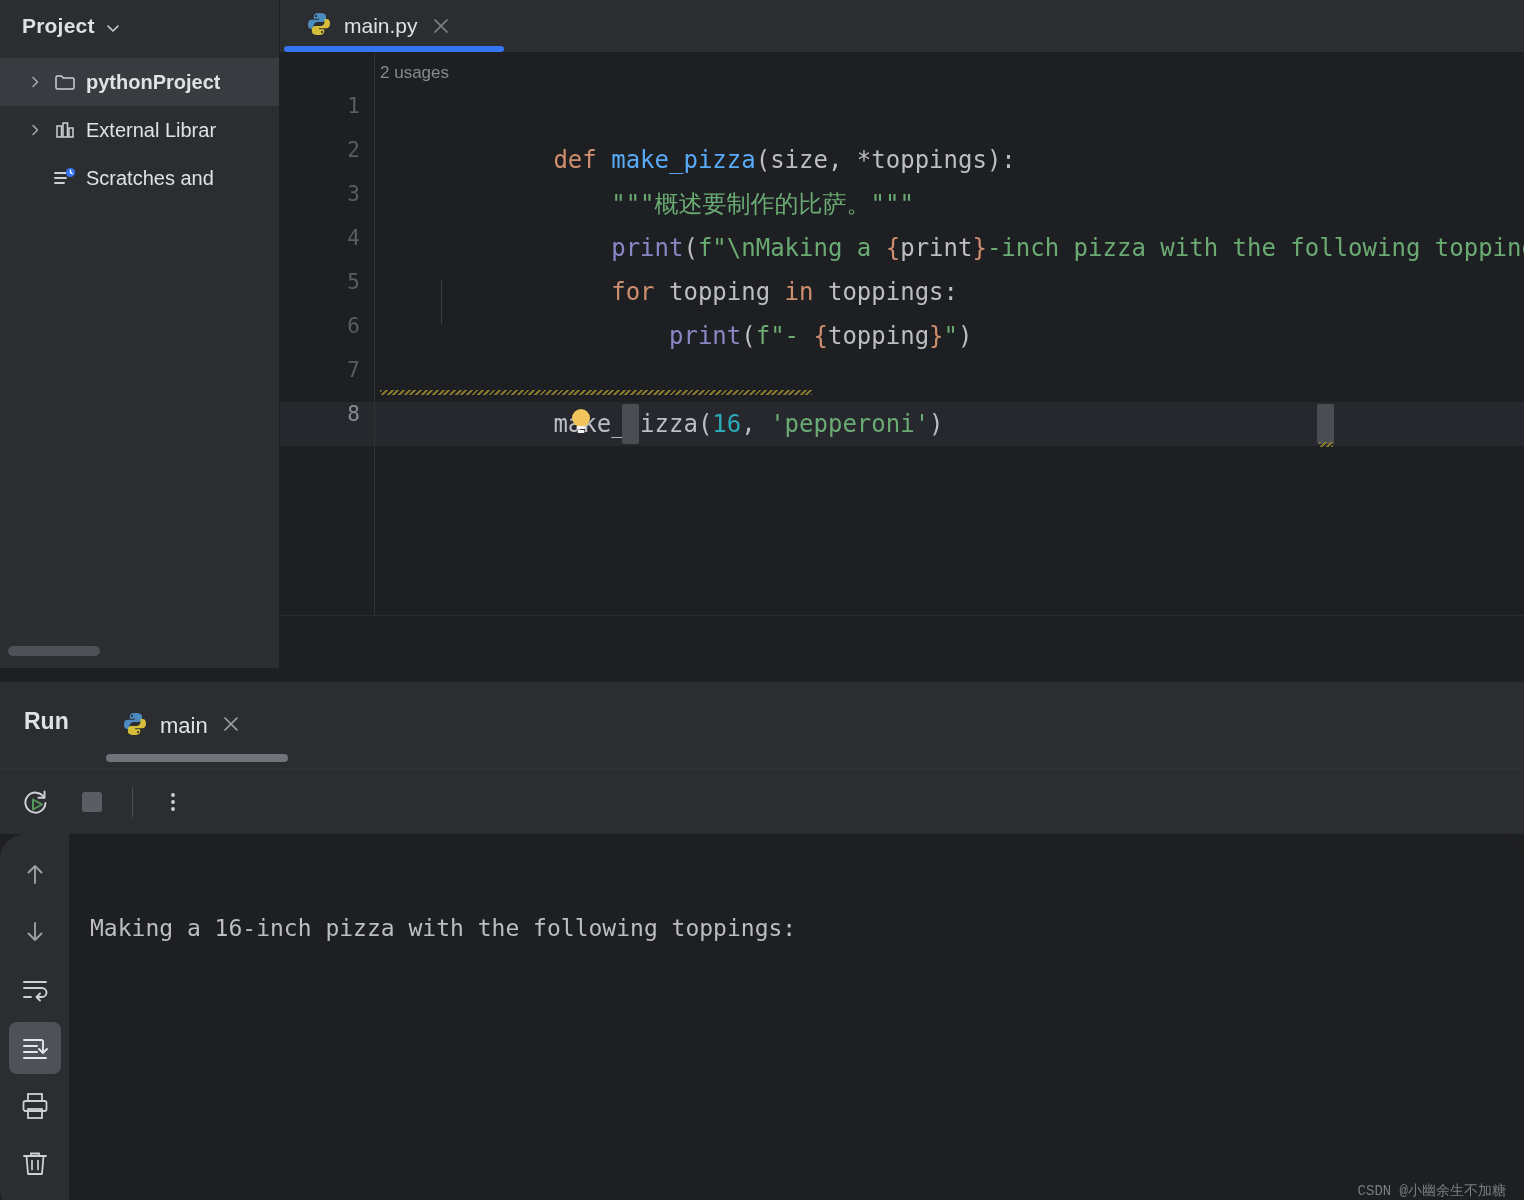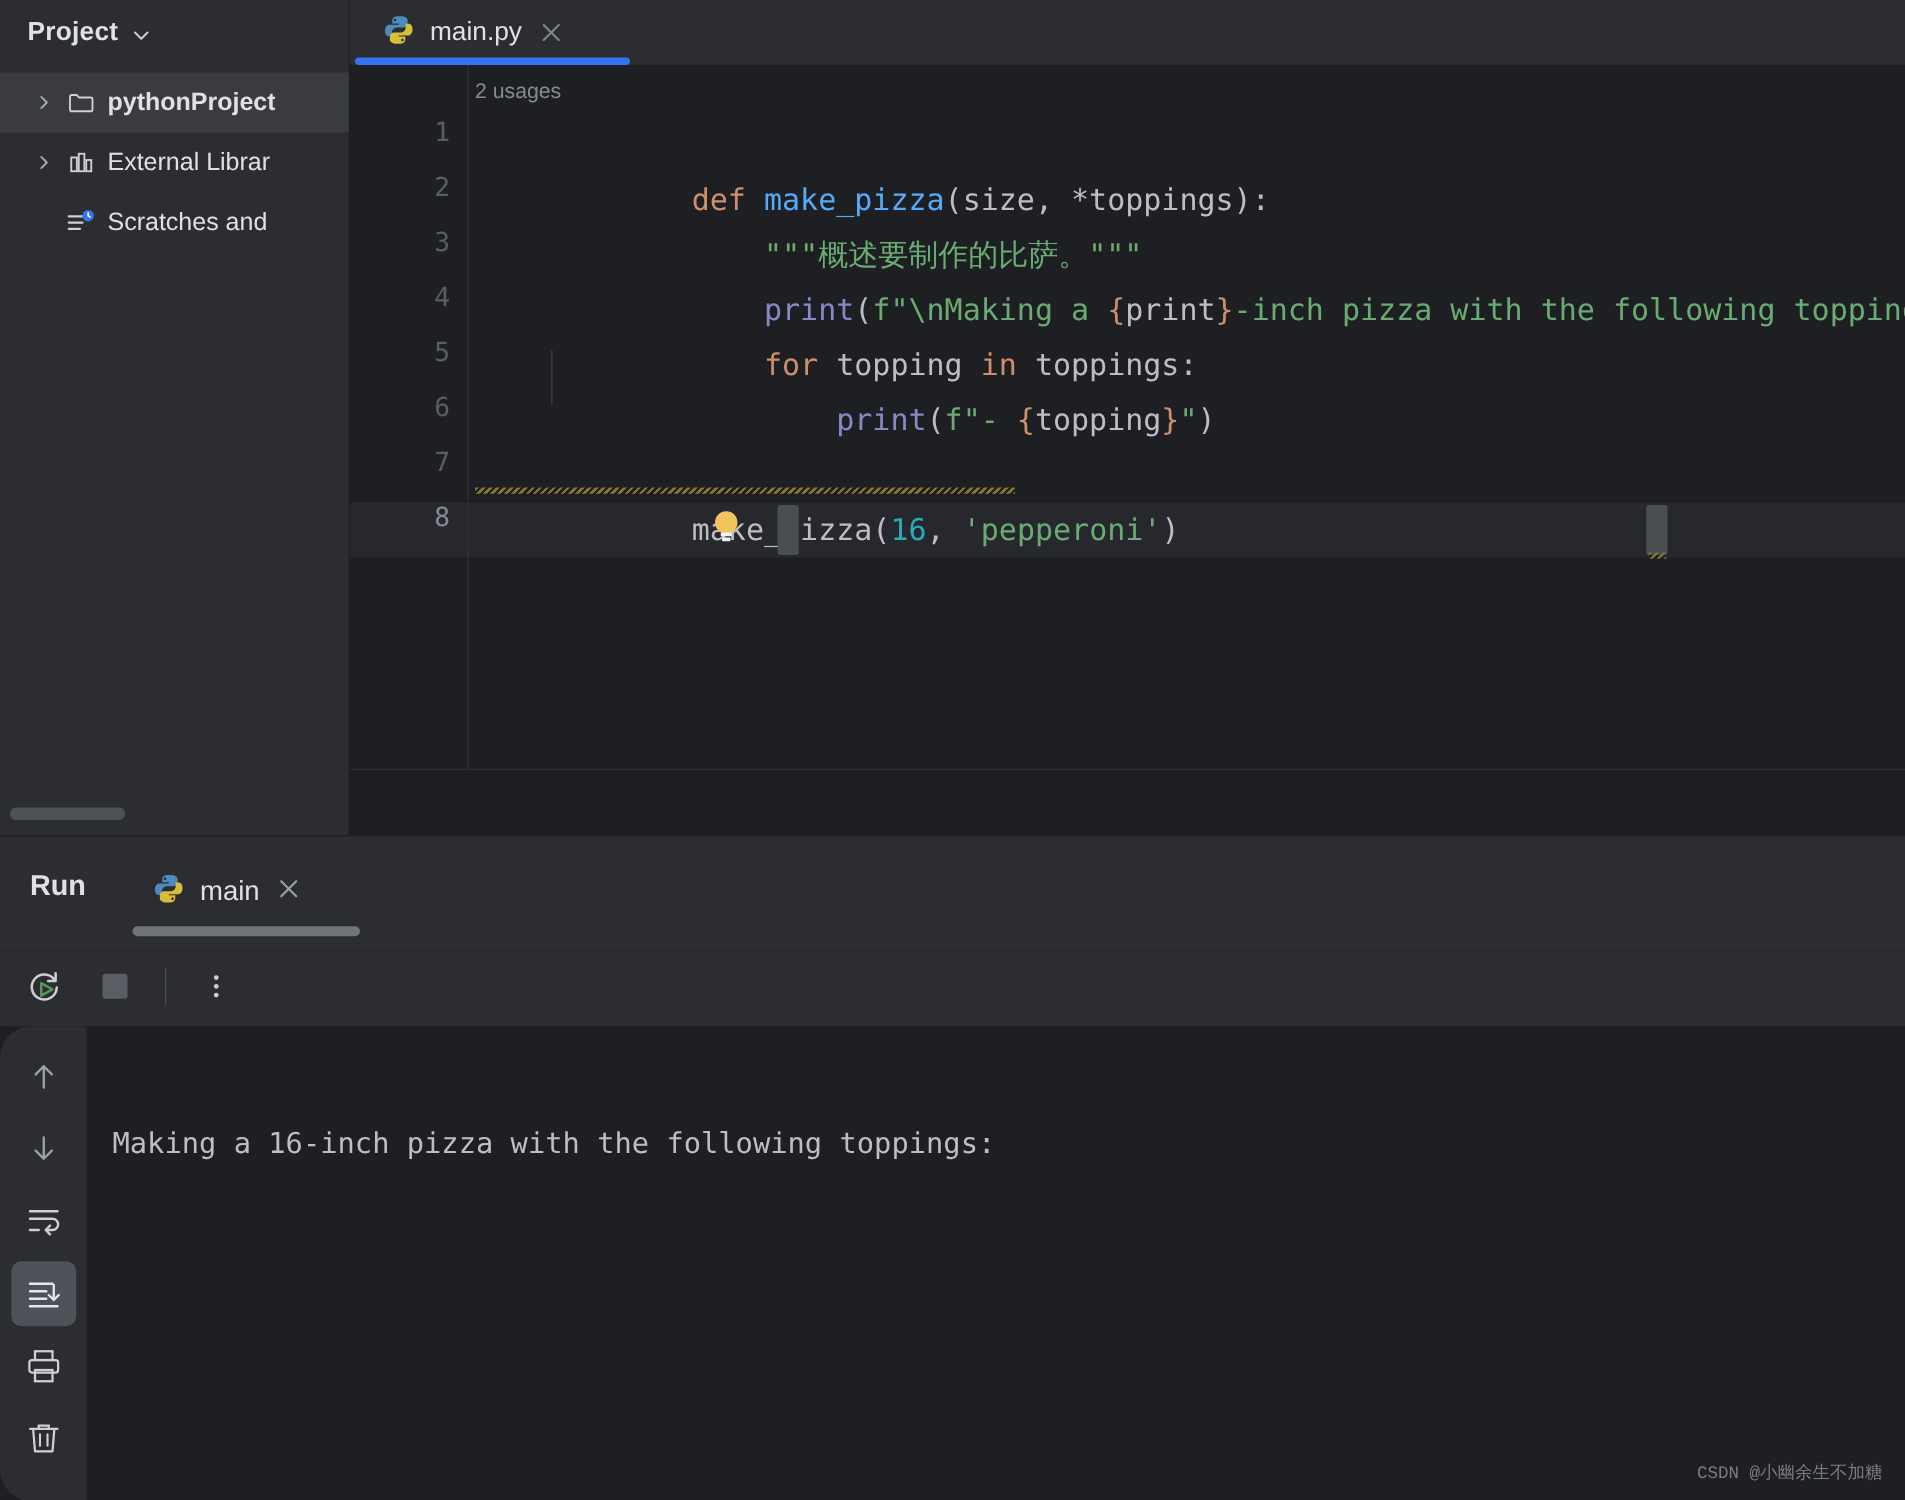--- a/index.html
+++ b/index.html
@@ -101,21 +101,21 @@
   .brhl { position:absolute; background:#4A4D52; border-radius:2px; }
   .indent-guide { position:absolute; width:1px; background:#3B3E43; }
   .editor-bottom-line { position:absolute; left:0; right:0; bottom:0; height:1px; background:#2B2D30; }
 
   
   .runpanel {
     position:absolute; left:0; top:668px; width:1524px; height:532px;
     background:#1E1F22; border-top:1px solid #1E1F22;
   }
   .run-header {
-    position:relative; height:86px; background:#2B2D30;
+    position:relative; height:86px; background:#2B2D30;margin-top:13px;
   }
   .run-title {
     position:absolute; left:24px; top:26px; font-size:23px; font-weight:bold; color:#DFE1E5;
   }
   .run-tab {
     position:absolute; left:106px; top:22px; height:44px;
     display:flex; align-items:center; gap:12px; padding:0 16px;
   }
   .run-tab .rtname { font-size:22px; color:#DFE1E5; }
   .run-tab-underline {

